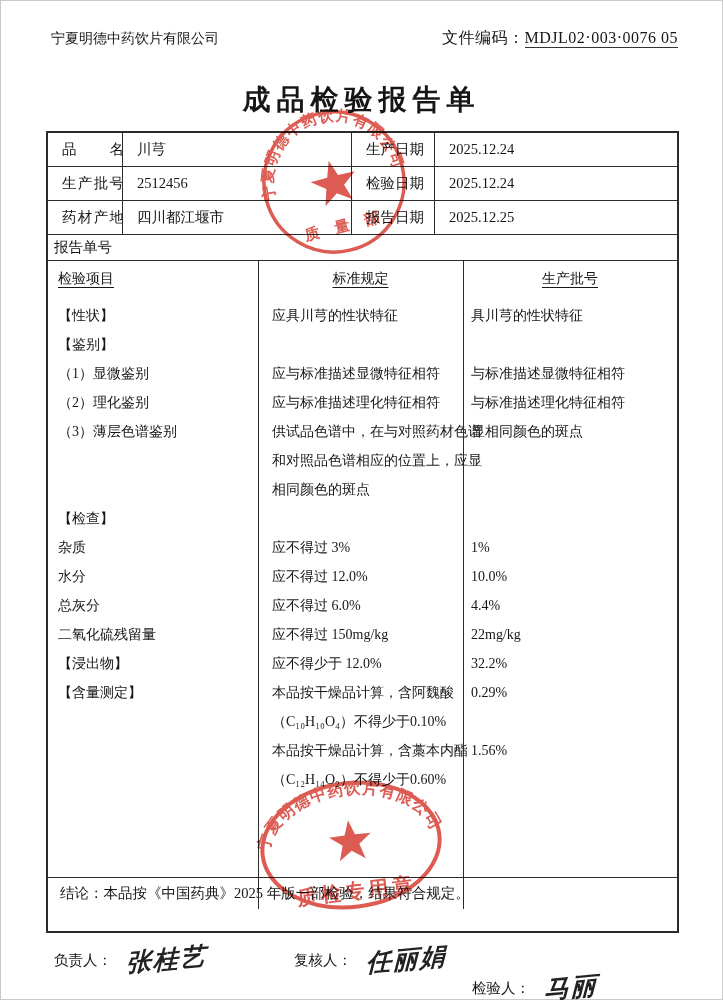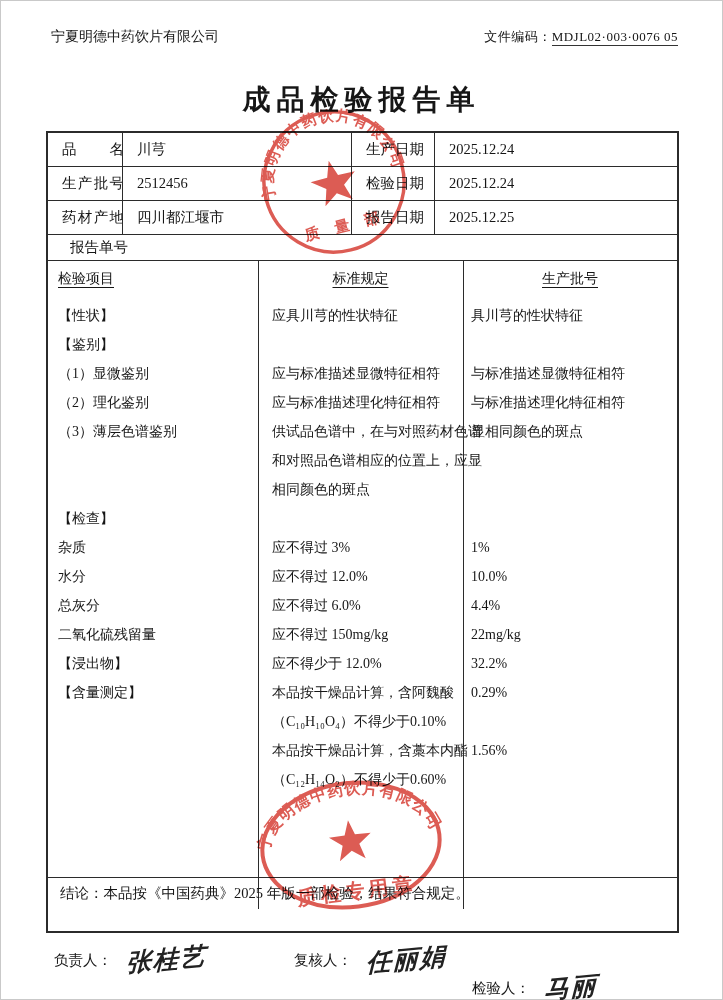--- a/index.html
+++ b/index.html
@@ -6,39 +6,39 @@
   body{
     width:723px;height:1000px;position:relative;background:#fdfdfd;
     font-family:"Liberation Serif","DejaVu Serif",serif;color:#161616;
     overflow:hidden;
   }
   .page{position:absolute;inset:0;border:1px solid #c9c9c9;background:#fff;}
 
   
   .hdr{position:absolute;top:27px;left:50px;right:44px;display:flex;
        justify-content:space-between;align-items:baseline;font-size:14px;}
-  .doc-code{font-size:13px;letter-spacing:.5px;text-align:right;}
+  .doc-code{font-size:16px;letter-spacing:.5px;text-align:right;}
   .doc-code .code{border-bottom:1px solid #333;padding-bottom:1px;}
 
   .title{position:absolute;top:80px;left:0;width:100%;text-align:center;
          font-size:28px;font-weight:bold;letter-spacing:6px;}
 
   
   .doc-table{position:absolute;left:45px;top:130px;width:633px;height:802px;
              border:2px solid #2b2b2b;box-sizing:border-box;background:transparent;}
 
   .ir{display:grid;grid-template-columns:74px 229px 83px 1fr;
       border-bottom:1px solid #2b2b2b;height:33px;line-height:33px;font-size:14.5px;}
   .ir .c{padding:0 14px;white-space:nowrap;overflow:hidden;}
   .ir .c.bl{border-left:1px solid #2b2b2b;}
   .lblj{display:inline-block;width:62px;text-align:justify;text-align-last:justify;}
 
   .rrow{display:grid;grid-template-columns:304px 1fr;border-bottom:1px solid #2b2b2b;
         height:25px;line-height:25px;font-size:14.5px;}
-  .rrow .c{padding:0 22px;}
+  .rrow .c{padding:0 6px;}
   .rrow .c.bl{border-left:1px solid #2b2b2b;}
 
   .main{position:relative;height:648px;font-size:14px;}
   .vline{position:absolute;top:0;bottom:0;width:1px;background:#2b2b2b;}
   .vl1{left:210px;} .vl2{left:415px;}
 
   .chead{display:grid;grid-template-columns:210px 205px 1fr;height:40px;line-height:36px;}
   .chead .hc{text-decoration:underline;text-underline-offset:4px;}
   .chead .h1{padding-left:10px;}
   .chead .h2,.chead .h3{text-align:center;}

